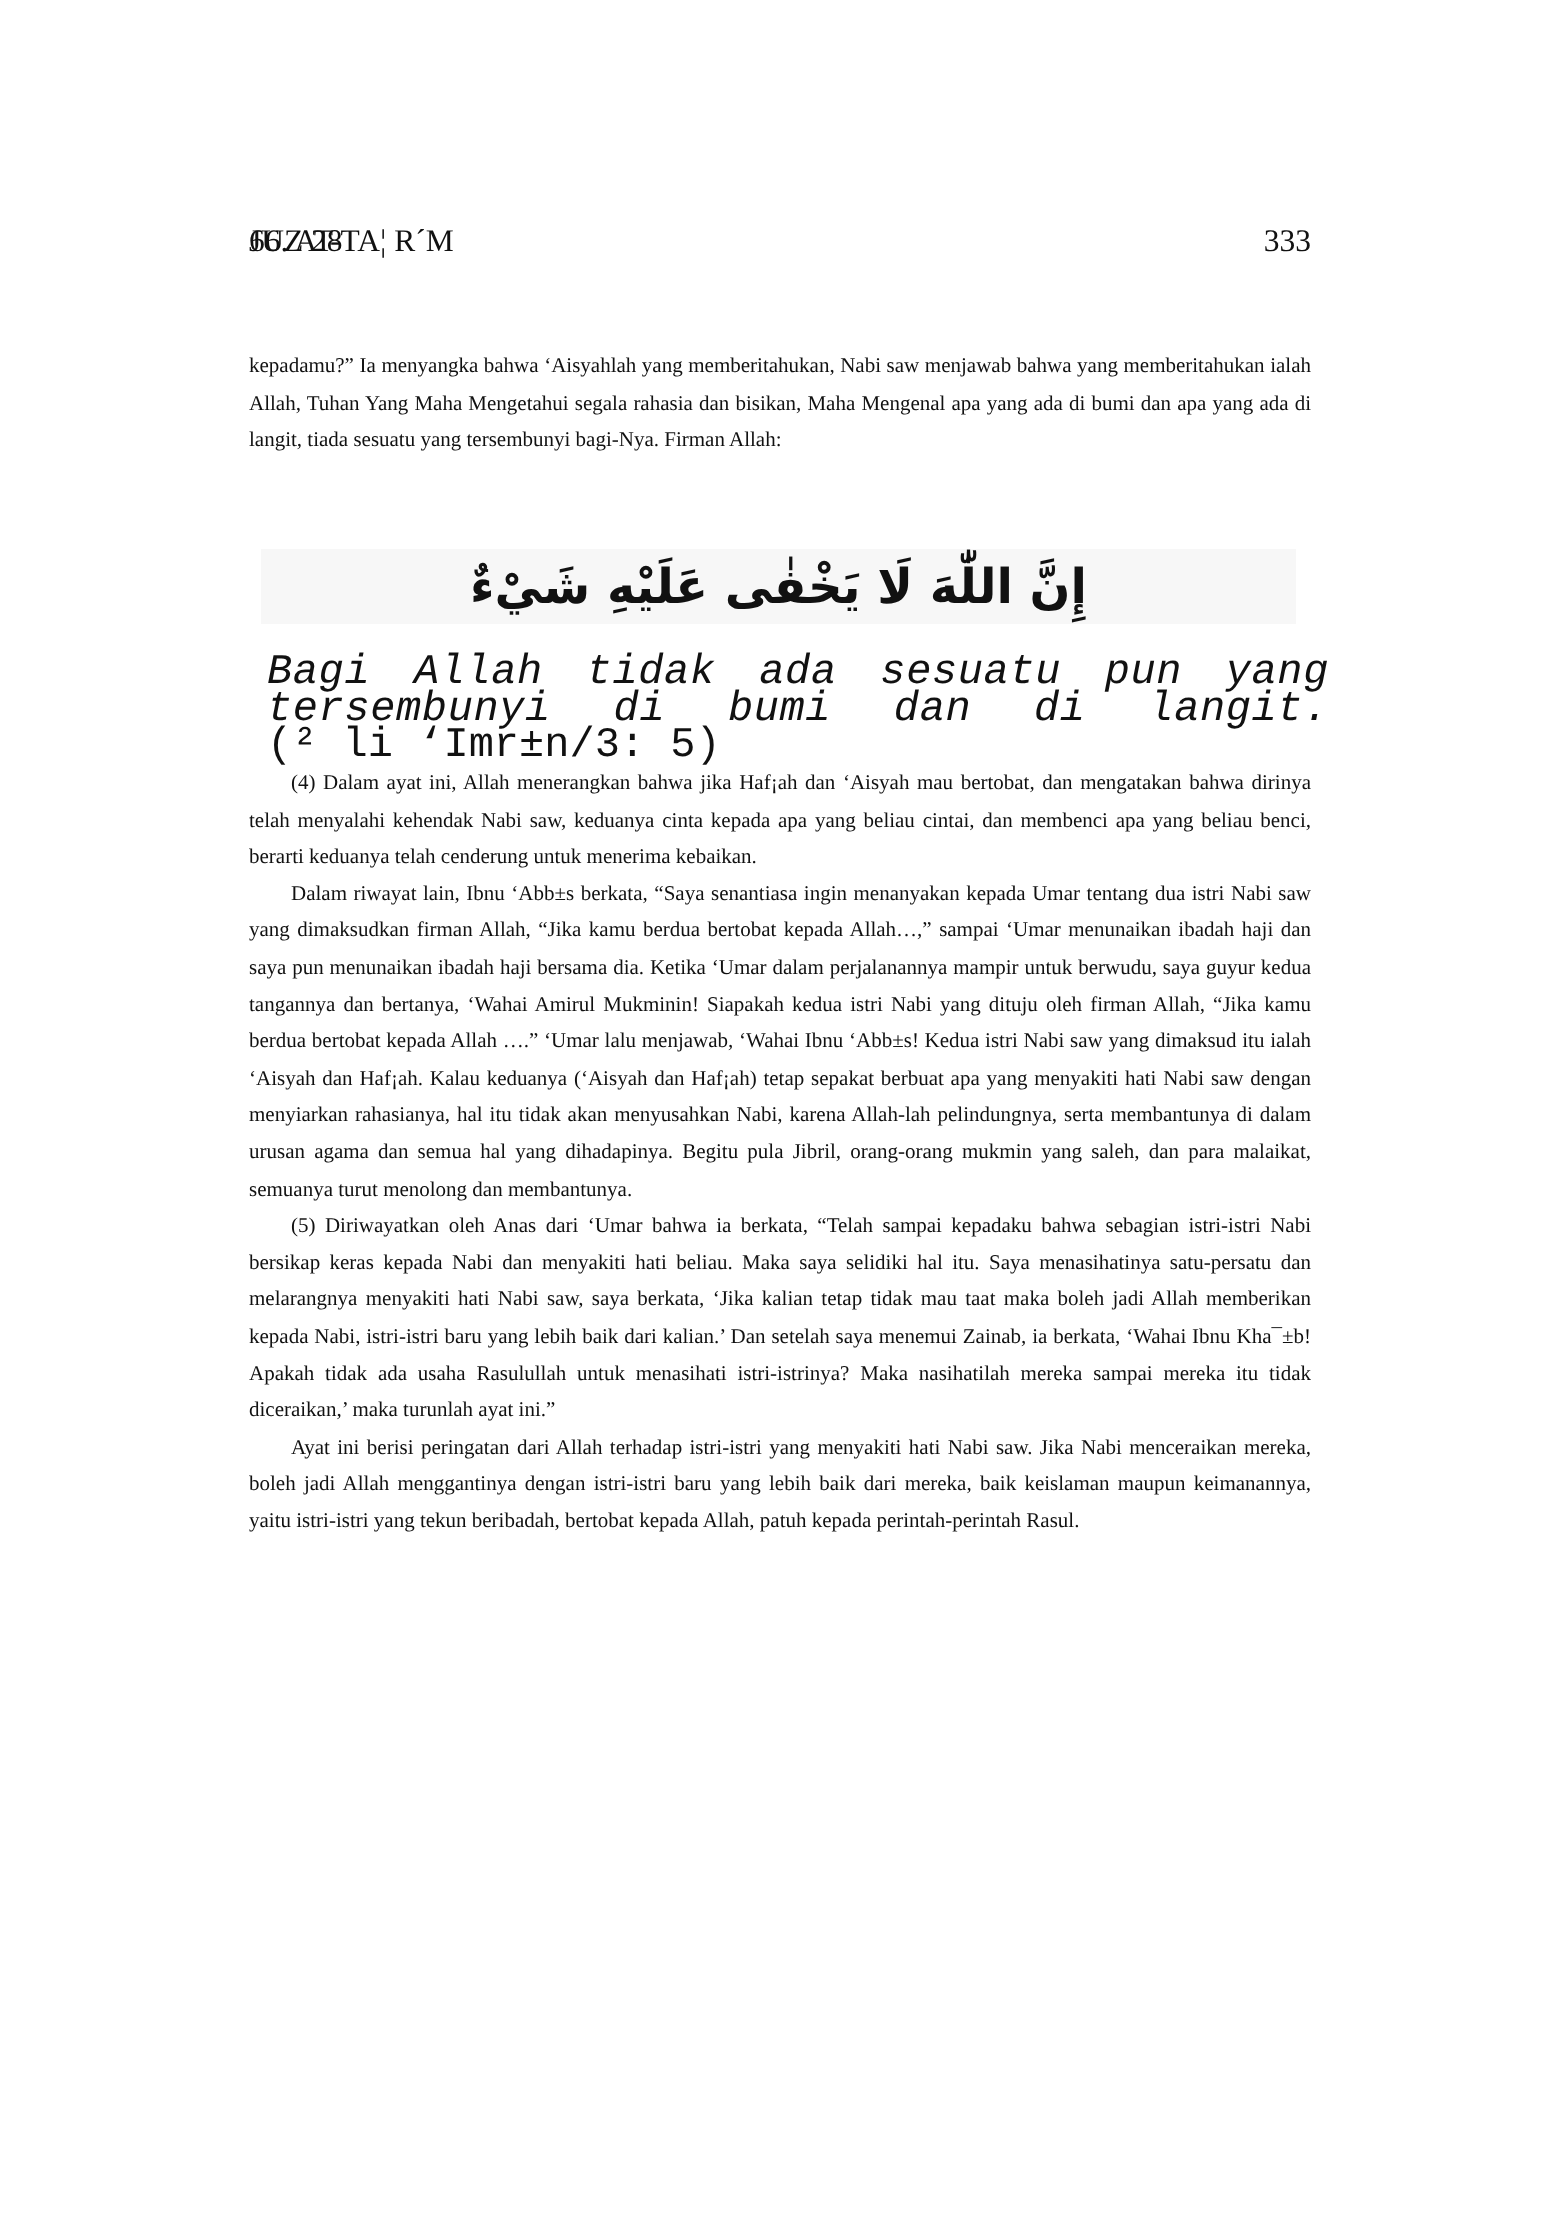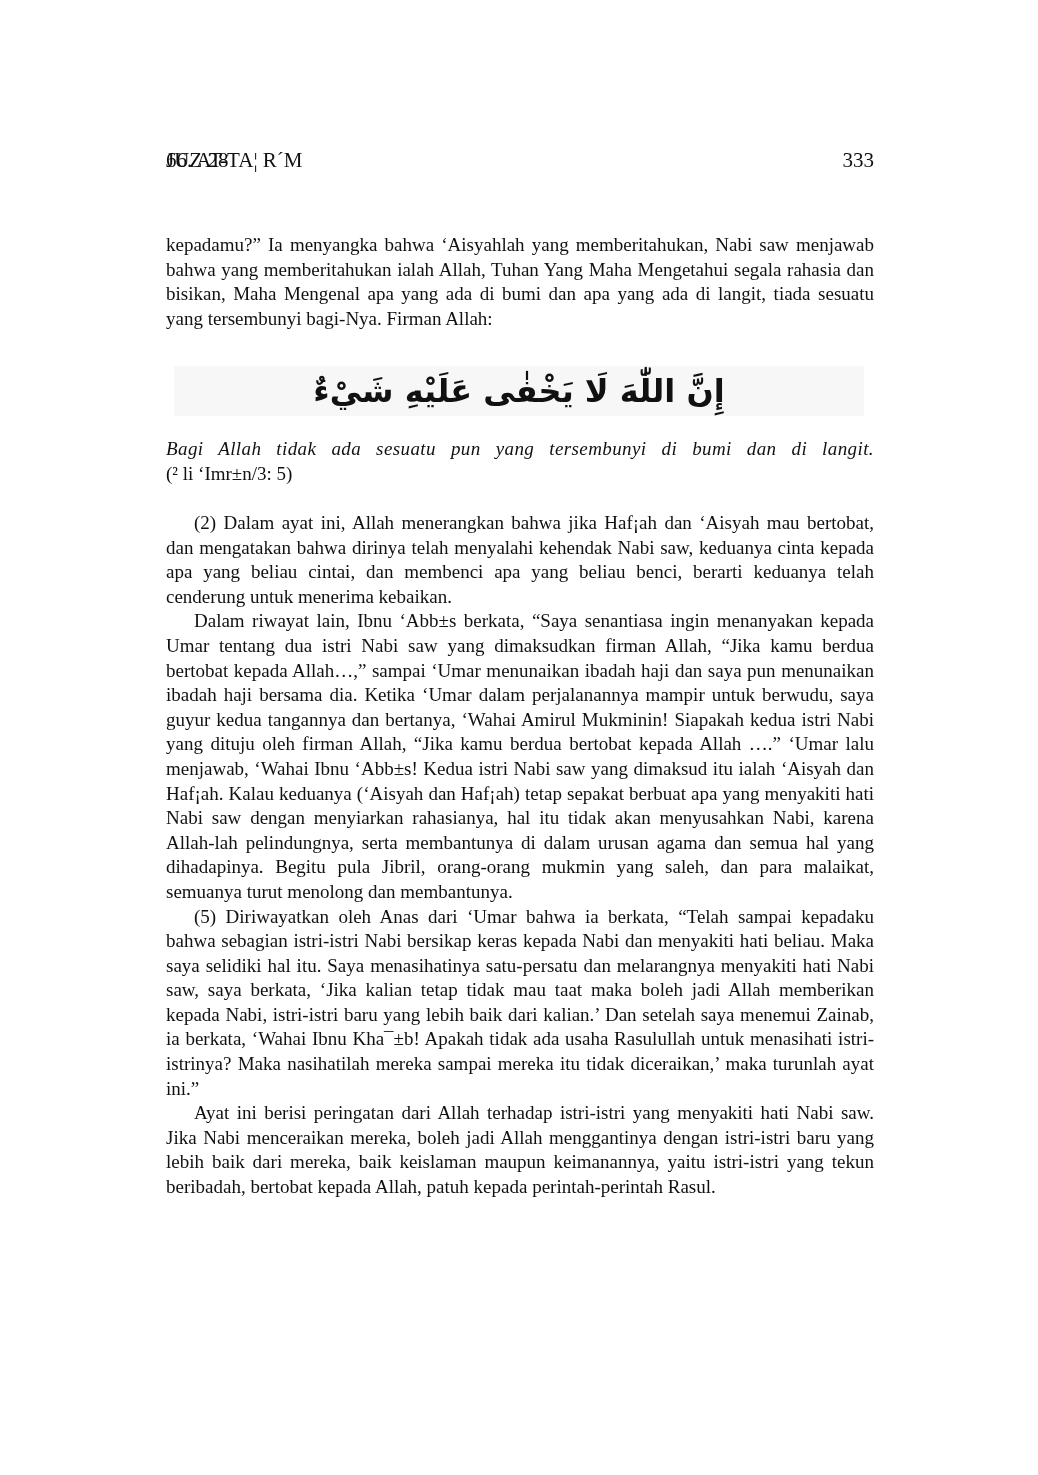--- a/index.html
+++ b/index.html
@@ -31,21 +31,21 @@
       line-height: 26px;
     }
     .running-head .left { position: absolute; left: 0; top: 0; }
     .running-head .center { position: absolute; left: 0; right: 0; top: 0; text-align: left; }
     .running-head .right { position: absolute; right: 0; top: 0; }
 
     .body-text {
       position: absolute;
       left: 0;
       width: 708px;
-      font-size: 19px;
+      font-size: 14px;
       line-height: 24.6px;
       text-align: justify;
       text-align-last: left;
     }
     .body-text p {
       margin: 0;
     }
     .indent { text-indent: 28px; }
 
     #block1 { top: 233px; }
@@ -61,24 +61,25 @@
       font-family: "DejaVu Sans", sans-serif;
       font-size: 32px;
       font-weight: bold;
       line-height: 50px;
       direction: rtl;
     }
 
     #translation {
       position: absolute;
       top: 437px;
-      left: 0;
+      left: 12px;
       width: 708px;
-      font-size: 19px;
+      font-size: 28px;
       line-height: 24.6px;
+      font-family: Liberation Mono, monospace;
     }
     #translation .tr-text {
       font-style: italic;
       display: block;
       text-align: justify;
       text-align-last: justify;
       letter-spacing: 0.4px;
     }
     #translation .tr-ref { display: block; }
 
@@ -100,19 +101,19 @@
   </div>
 
   <div class="arabic-box">إِنَّ اللّٰهَ لَا يَخْفٰى عَلَيْهِ شَيْءٌ</div>
 
   <div id="translation">
     <span class="tr-text">Bagi Allah tidak ada sesuatu pun yang tersembunyi di bumi dan di langit.</span>
     <span class="tr-ref">(² li ‘Imr±n/3: 5)</span>
   </div>
 
   <div class="body-text" id="block2">
-    <p class="indent">(2) Dalam ayat ini, Allah menerangkan bahwa jika Haf¡ah dan ‘Aisyah mau bertobat, dan mengatakan bahwa dirinya telah menyalahi kehendak Nabi saw, keduanya cinta kepada apa yang beliau cintai, dan membenci apa yang beliau benci, berarti keduanya telah cenderung untuk menerima kebaikan.</p>
+    <p class="indent">(4) Dalam ayat ini, Allah menerangkan bahwa jika Haf¡ah dan ‘Aisyah mau bertobat, dan mengatakan bahwa dirinya telah menyalahi kehendak Nabi saw, keduanya cinta kepada apa yang beliau cintai, dan membenci apa yang beliau benci, berarti keduanya telah cenderung untuk menerima kebaikan.</p>
     <p class="indent">Dalam riwayat lain, Ibnu ‘Abb±s berkata, “Saya senantiasa ingin menanyakan kepada Umar tentang dua istri Nabi saw yang dimaksudkan firman Allah, “Jika kamu berdua bertobat kepada Allah…,” sampai ‘Umar menunaikan ibadah haji dan saya pun menunaikan ibadah haji bersama dia. Ketika ‘Umar dalam perjalanannya mampir untuk berwudu, saya guyur kedua tangannya dan bertanya, ‘Wahai Amirul Mukminin! Siapakah kedua istri Nabi yang dituju oleh firman Allah, “Jika kamu berdua bertobat kepada Allah ….” ‘Umar lalu menjawab, ‘Wahai Ibnu ‘Abb±s! Kedua istri Nabi saw yang dimaksud itu ialah ‘Aisyah dan Haf¡ah. Kalau keduanya (‘Aisyah dan Haf¡ah) tetap sepakat berbuat apa yang menyakiti hati Nabi saw dengan menyiarkan rahasianya, hal itu tidak akan menyusahkan Nabi, karena Allah-lah pelindungnya, serta membantunya di dalam urusan agama dan semua hal yang dihadapinya. Begitu pula Jibril, orang-orang mukmin yang saleh, dan para malaikat, semuanya turut menolong dan membantunya.</p>
     <p class="indent">(5) Diriwayatkan oleh Anas dari ‘Umar bahwa ia berkata, “Telah sampai kepadaku bahwa sebagian istri-istri Nabi bersikap keras kepada Nabi dan menyakiti hati beliau. Maka saya selidiki hal itu. Saya menasihatinya satu-persatu dan melarangnya menyakiti hati Nabi saw, saya berkata, ‘Jika kalian tetap tidak mau taat maka boleh jadi Allah memberikan kepada Nabi, istri-istri baru yang lebih baik dari kalian.’ Dan setelah saya menemui Zainab, ia berkata, ‘Wahai Ibnu Kha¯±b! Apakah tidak ada usaha Rasulullah untuk menasihati istri-istrinya? Maka nasihatilah mereka sampai mereka itu tidak diceraikan,’ maka turunlah ayat ini.”</p>
     <p class="indent">Ayat ini berisi peringatan dari Allah terhadap istri-istri yang menyakiti hati Nabi saw. Jika Nabi menceraikan mereka, boleh jadi Allah menggantinya dengan istri-istri baru yang lebih baik dari mereka, baik keislaman maupun keimanannya, yaitu istri-istri yang tekun beribadah, bertobat kepada Allah, patuh kepada perintah-perintah Rasul.</p>
   </div>
 
 </div>
 
 </body></html>

